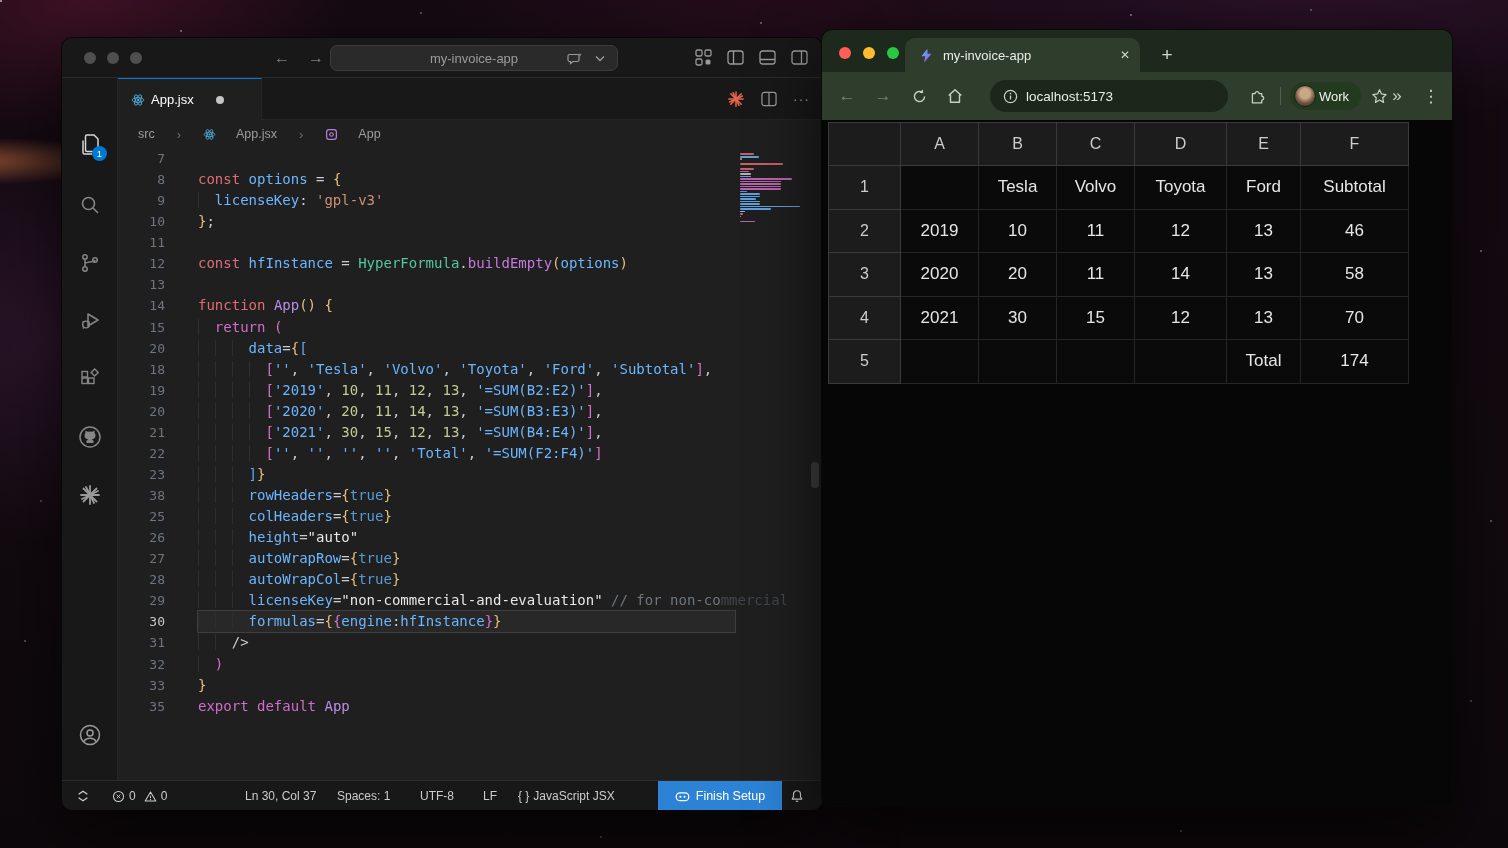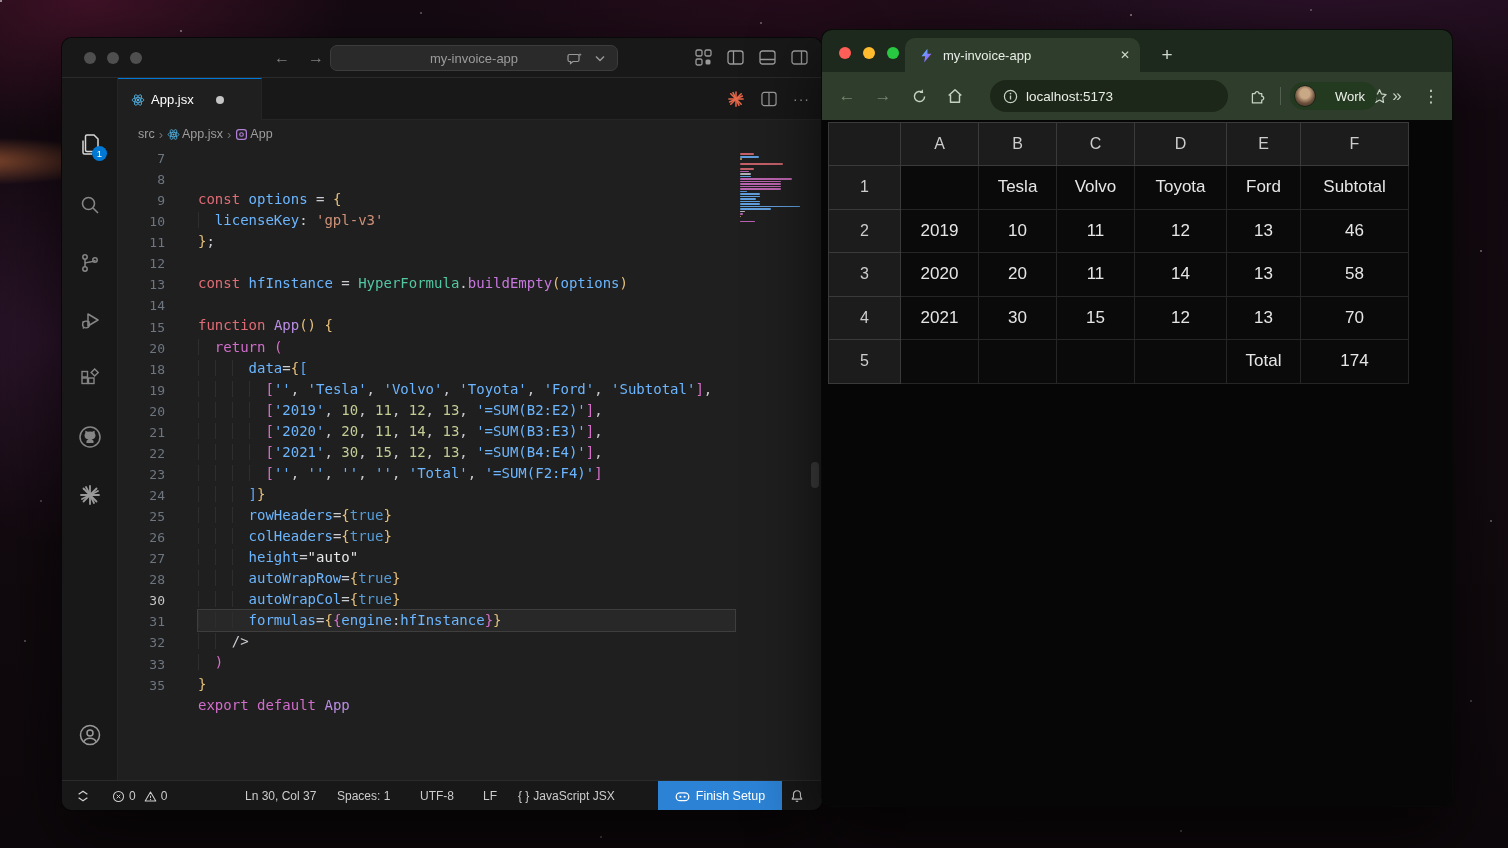--- a/index.html
+++ b/index.html
@@ -37,28 +37,28 @@
   .badge { position:absolute; left:30px; top:24px; min-width:15px; height:15px; border-radius:8px; background:#0078d4; color:#fff;
     font-size:9.5px; display:flex; align-items:center; justify-content:center; }
 
   .vs-tabbar { position:absolute; left:56px; top:40px; width:704px; height:42px; background:#181818; border-bottom:1px solid #252525; }
   .vs-tab { position:absolute; left:0; top:0; width:144px; height:42px; background:#1f1f1f; border-top:1.5px solid #0078d4; border-right:1px solid #252525;
     display:flex; align-items:center; padding-left:13px; gap:6px; color:#fff; font-size:13px; }
   .mod-dot { width:8px; height:8px; border-radius:50%; background:#c4c4c4; margin-left:16px; }
   .tab-right-ics { position:absolute; right:12px; top:0; height:42px; display:flex; align-items:center; gap:16px; }
   .dots { color:#9a9a9a; font-size:14px; letter-spacing:1px; }
 
-  .vs-breadcrumb { position:absolute; left:56px; top:82px; width:704px; height:28px; display:flex; align-items:center; gap:2px;
+  .vs-breadcrumb { position:absolute; left:56px; top:82px; width:704px; height:28px; display:flex; align-items:center; gap:20px;
     padding-left:20px; color:#9d9d9d; font-size:12.5px; }
   .bc-sep { color:#6e6e6e; font-size:13px; margin:0 2px; }
 
   .vs-editor { position:absolute; left:56px; top:110px; width:704px; height:632px; background:#1f1f1f; overflow:hidden; }
   .code-line { display:flex; height:21.07px; line-height:21.07px; font-family:"DejaVu Sans Mono", monospace; font-size:14px; white-space:pre; }
   .code-line .ln { width:47px; text-align:right; color:#6e7681; font-size:13px; flex:none; }
-  .code-line .lc { padding-left:33px;margin-top:20px; }
+  .code-line .lc { padding-left:33px; }
   .code-line.cur .ln { color:#c6c6c6; }
   .code-line.cur .lc-in { display:inline-block; min-width:537px; background:#282828; outline:1px solid #3e3e3e; }
   .tok-ws { background-image:repeating-linear-gradient(to right, #2e2e2e 0 1px, transparent 1px 16.86px); }
   .tok-kw{color:var(--syn-kw)} .tok-kw2{color:var(--syn-kw2)} .tok-cls{color:var(--syn-cls)} .tok-comp{color:var(--syn-comp)}
   .tok-fn{color:var(--syn-fn)} .tok-comp2{color:var(--syn-comp2)} .tok-var{color:var(--syn-var)} .tok-str{color:var(--syn-str)}
   .tok-strb{color:var(--syn-strb)} .tok-strw{color:var(--syn-strw)} .tok-num{color:var(--syn-num)} .tok-pun{color:var(--syn-pun)}
   .tok-bry{color:var(--syn-bry)} .tok-brp{color:var(--syn-brp)} .tok-brb{color:var(--syn-brb)} .tok-bool{color:var(--syn-bool)}
   .tok-cmt{color:var(--syn-cmt)} .tok-cmtd{color:var(--syn-cmtd)}
   #minimap { position:absolute; right:15px; top:3px; width:67px; height:76px; }
   .mm-bar { height:1.6px; margin-bottom:0.9px; border-radius:1px; opacity:.85; }
@@ -81,21 +81,21 @@
   .newtab { position:absolute; left:332px; top:12px; width:26px; height:26px; color:#cfd8cc; font-size:19px; display:flex; align-items:center; justify-content:center; }
   .br-toolbar { position:absolute; left:0; top:42px; width:100%; height:48px; background:#2f3e2c; }
   .tb-ic { position:absolute; top:13px; width:22px; height:22px; display:flex; align-items:center; justify-content:center;
     color:#c6d2c3; font-size:17px; }
   .tb-ic.dim { color:#77856f; }
   .omnibox { position:absolute; left:168px; top:8px; width:238px; height:32px; background:#1d2719; border-radius:16px;
     display:flex; align-items:center; color:#e8ede6; font-size:13.5px; }
   .omnibox .url { margin-left:8px; }
   .sep { position:absolute; left:458px; top:15px; width:1px; height:18px; background:#52614e; }
   .profile-chip { position:absolute; left:468px; top:10px; height:28px; padding:0 12px 0 4px; background:#243a20; border-radius:14px;
-    display:flex; align-items:center; gap:19px; color:#eef2ec; font-size:13px; }
+    display:flex; align-items:center; gap:3px; color:#eef2ec; font-size:13px; }
   .avatar { width:22px; height:22px; border-radius:50%; background:radial-gradient(circle at 50% 38%, #c9a886 0 30%, #6b4f3a 62%, #3a2d22 100%); border:1px solid #18251a; }
   .br-content { position:absolute; left:0; top:90px; width:100%; height:686px; background:#060606; }
 
   table.hot { border-collapse:collapse; position:absolute; left:6px; top:2px; font-family:"Liberation Sans", sans-serif; }
   table.hot th { background:#1c1c1c; color:#cdcdcd; font-weight:normal; font-size:16px; border:1px solid #3a3a3a; }
   table.hot td { background:#0a0a0a; color:#e6e6e6; font-size:17px; text-align:center; border:1px solid #262626; }
   table.hot thead th { height:43px; }
   table.hot tbody tr { height:43.5px; }
 
   svg { display:block; }
@@ -295,25 +295,26 @@
           <div class="code-line"><span class="ln">13</span><span class="lc"><span class="lc-in"></span></span></div>
           <div class="code-line"><span class="ln">14</span><span class="lc"><span class="lc-in"><span class="tok-kw">function</span><span class="tok-pun"> </span><span class="tok-comp2">App</span><span class="tok-bry">()</span><span class="tok-pun"> </span><span class="tok-bry">{</span></span></span></div>
           <div class="code-line"><span class="ln">15</span><span class="lc"><span class="lc-in"><span class="tok-ws">  </span><span class="tok-kw2">return</span><span class="tok-pun"> </span><span class="tok-brp">(</span></span></span></div>
           <div class="code-line"><span class="ln">20</span><span class="lc"><span class="lc-in"><span class="tok-ws">      </span><span class="tok-var">data</span><span class="tok-pun">=</span><span class="tok-bry">{</span><span class="tok-brb">[</span></span></span></div>
           <div class="code-line"><span class="ln">18</span><span class="lc"><span class="lc-in"><span class="tok-ws">        </span><span class="tok-brp">[</span><span class="tok-strb">''</span><span class="tok-pun">, </span><span class="tok-strb">'Tesla'</span><span class="tok-pun">, </span><span class="tok-strb">'Volvo'</span><span class="tok-pun">, </span><span class="tok-strb">'Toyota'</span><span class="tok-pun">, </span><span class="tok-strb">'Ford'</span><span class="tok-pun">, </span><span class="tok-strb">'Subtotal'</span><span class="tok-brp">]</span><span class="tok-pun">,</span></span></span></div>
           <div class="code-line"><span class="ln">19</span><span class="lc"><span class="lc-in"><span class="tok-ws">        </span><span class="tok-brp">[</span><span class="tok-strb">'2019'</span><span class="tok-pun">, </span><span class="tok-num">10</span><span class="tok-pun">, </span><span class="tok-num">11</span><span class="tok-pun">, </span><span class="tok-num">12</span><span class="tok-pun">, </span><span class="tok-num">13</span><span class="tok-pun">, </span><span class="tok-strb">'=SUM(B2:E2)'</span><span class="tok-brp">]</span><span class="tok-pun">,</span></span></span></div>
           <div class="code-line"><span class="ln">20</span><span class="lc"><span class="lc-in"><span class="tok-ws">        </span><span class="tok-brp">[</span><span class="tok-strb">'2020'</span><span class="tok-pun">, </span><span class="tok-num">20</span><span class="tok-pun">, </span><span class="tok-num">11</span><span class="tok-pun">, </span><span class="tok-num">14</span><span class="tok-pun">, </span><span class="tok-num">13</span><span class="tok-pun">, </span><span class="tok-strb">'=SUM(B3:E3)'</span><span class="tok-brp">]</span><span class="tok-pun">,</span></span></span></div>
           <div class="code-line"><span class="ln">21</span><span class="lc"><span class="lc-in"><span class="tok-ws">        </span><span class="tok-brp">[</span><span class="tok-strb">'2021'</span><span class="tok-pun">, </span><span class="tok-num">30</span><span class="tok-pun">, </span><span class="tok-num">15</span><span class="tok-pun">, </span><span class="tok-num">12</span><span class="tok-pun">, </span><span class="tok-num">13</span><span class="tok-pun">, </span><span class="tok-strb">'=SUM(B4:E4)'</span><span class="tok-brp">]</span><span class="tok-pun">,</span></span></span></div>
           <div class="code-line"><span class="ln">22</span><span class="lc"><span class="lc-in"><span class="tok-ws">        </span><span class="tok-brp">[</span><span class="tok-strb">''</span><span class="tok-pun">, </span><span class="tok-strb">''</span><span class="tok-pun">, </span><span class="tok-strb">''</span><span class="tok-pun">, </span><span class="tok-strb">''</span><span class="tok-pun">, </span><span class="tok-strb">'Total'</span><span class="tok-pun">, </span><span class="tok-strb">'=SUM(F2:F4)'</span><span class="tok-brp">]</span></span></span></div>
           <div class="code-line"><span class="ln">23</span><span class="lc"><span class="lc-in"><span class="tok-ws">      </span><span class="tok-brb">]</span><span class="tok-bry">}</span></span></span></div>
-          <div class="code-line"><span class="ln">24</span><span class="lc"><span class="lc-in"><span class="tok-ws">      </span><span class="tok-var">rowHeaders</span><span class="tok-pun">=</span><span class="tok-bry">{</span><span class="tok-bool">true</span><span class="tok-bry">}</span></span></span></div>
+          <div class="code-line"><span class="ln">38</span><span class="lc"><span class="lc-in"><span class="tok-ws">      </span><span class="tok-var">rowHeaders</span><span class="tok-pun">=</span><span class="tok-bry">{</span><span class="tok-bool">true</span><span class="tok-bry">}</span></span></span></div>
           <div class="code-line"><span class="ln">25</span><span class="lc"><span class="lc-in"><span class="tok-ws">      </span><span class="tok-var">colHeaders</span><span class="tok-pun">=</span><span class="tok-bry">{</span><span class="tok-bool">true</span><span class="tok-bry">}</span></span></span></div>
           <div class="code-line"><span class="ln">26</span><span class="lc"><span class="lc-in"><span class="tok-ws">      </span><span class="tok-var">height</span><span class="tok-pun">=</span><span class="tok-strw">"auto"</span></span></span></div>
           <div class="code-line"><span class="ln">27</span><span class="lc"><span class="lc-in"><span class="tok-ws">      </span><span class="tok-var">autoWrapRow</span><span class="tok-pun">=</span><span class="tok-bry">{</span><span class="tok-bool">true</span><span class="tok-bry">}</span></span></span></div>
           <div class="code-line"><span class="ln">28</span><span class="lc"><span class="lc-in"><span class="tok-ws">      </span><span class="tok-var">autoWrapCol</span><span class="tok-pun">=</span><span class="tok-bry">{</span><span class="tok-bool">true</span><span class="tok-bry">}</span></span></span></div>
+          <div class="code-line"><span class="ln">29</span><span class="lc"><span class="lc-in"><span class="tok-ws">      </span><span class="tok-var">licenseKey</span><span class="tok-pun">=</span><span class="tok-strw">"non-commercial-and-evaluation"</span><span class="tok-pun"> </span><span class="tok-cmt">// for non-co</span><span class="tok-cmtd">mmercial</span></span></span></div>
           <div class="code-line cur"><span class="ln">30</span><span class="lc"><span class="lc-in"><span class="tok-ws">      </span><span class="tok-var">formulas</span><span class="tok-pun">=</span><span class="tok-bry">{</span><span class="tok-brp">{</span><span class="tok-var">engine</span><span class="tok-pun">:</span><span class="tok-var">hfInstance</span><span class="tok-brp">}</span><span class="tok-bry">}</span></span></span></div>
           <div class="code-line"><span class="ln">31</span><span class="lc"><span class="lc-in"><span class="tok-ws">    </span><span class="tok-pun">/&gt;</span></span></span></div>
           <div class="code-line"><span class="ln">32</span><span class="lc"><span class="lc-in"><span class="tok-ws">  </span><span class="tok-brp">)</span></span></span></div>
           <div class="code-line"><span class="ln">33</span><span class="lc"><span class="lc-in"><span class="tok-bry">}</span></span></span></div>
           <div class="code-line"><span class="ln">35</span><span class="lc"><span class="lc-in"><span class="tok-kw2">export</span><span class="tok-pun"> </span><span class="tok-kw2">default</span><span class="tok-pun"> </span><span class="tok-comp2">App</span></span></span></div>
         </div>
       <div id="minimap">
           <div class="mm-bar" style="width: 0px; background: transparent;"></div>
           <div class="mm-bar" style="width: 14.45px; background: rgb(224, 108, 117);"></div>
           <div class="mm-bar" style="width: 18.7px; background: rgb(108, 182, 255);"></div>

